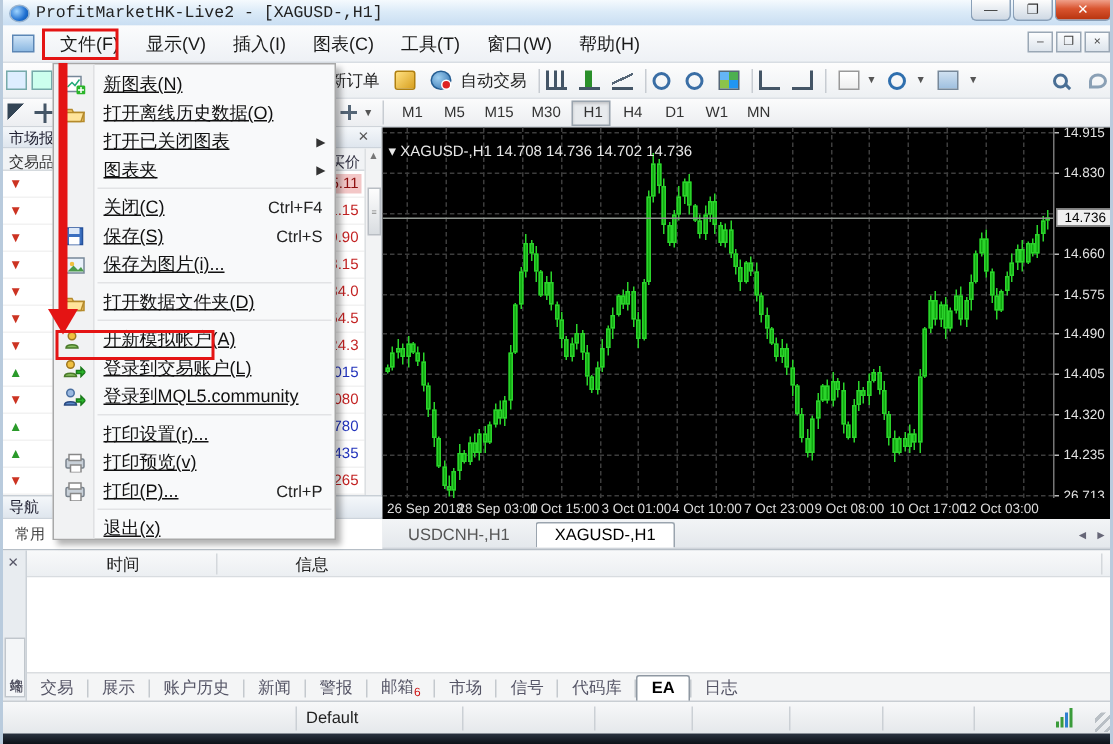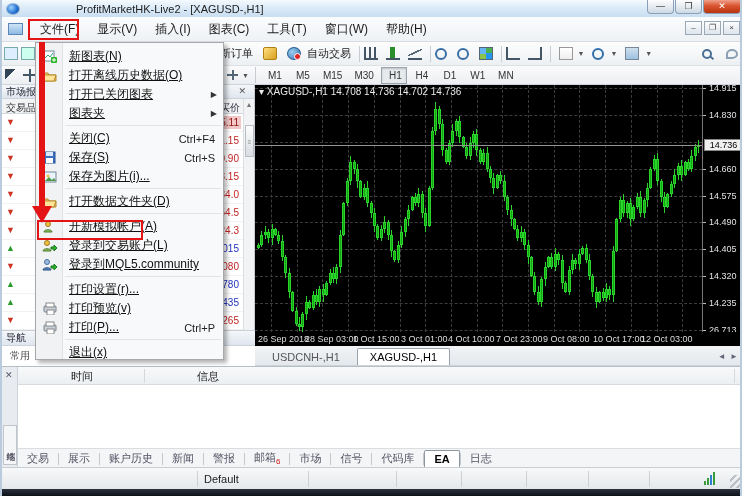--- a/index.html
+++ b/index.html
@@ -4,21 +4,21 @@
 <style>
   html,body{margin:0;padding:0;background:#444;}
   *{box-sizing:border-box;font-family:"Liberation Sans","DejaVu Sans",sans-serif;}
   #win{position:relative;width:742px;height:496px;background:#eef2f6;overflow:hidden;
        border-left:2px solid #b9cbdd;border-right:2px solid #b9cbdd;}
   
   #titlebar{position:absolute;left:0;top:0;width:742px;height:17px;
     background:linear-gradient(#f5fafe,#dcebf8 45%,#c9def2);display:flex;align-items:center;font-size:11px;color:#222;}
   #applogo{width:14px;height:12px;margin:1px 4px 0 4px;border-radius:50%;
     background:radial-gradient(circle at 35% 35%,#9fd4ff,#1f6fd0 60%,#0c4e9e);border:1px solid #9ab4cf;}
-  #title-text{margin-left:52px;white-space:nowrap;}
+  #title-text{white-space:nowrap;font-family:Liberation Mono, monospace;}
   .wbtns{position:absolute;right:3px;top:0;display:flex;}
   .wbtn{width:27px;height:14px;margin-left:1px;border:1px solid #8aa0b8;border-top:none;border-radius:0 0 4px 4px;
     background:linear-gradient(#fdfdfd,#cfd9e4);display:flex;align-items:center;justify-content:center;
     font-size:9px;color:#333;line-height:1;}
   .wbtn.close{width:38px;background:linear-gradient(#f0a08a,#d9542f 45%,#b8340f);color:#fff;font-weight:bold;}
   
   #menubar{position:absolute;left:0;top:17px;width:742px;height:25px;background:linear-gradient(#fbfcfd,#eef1f5);
     border-bottom:1px solid #d8dde3;display:flex;align-items:center;font-size:12px;color:#1a1a1a;}
   #childicon{width:15px;height:12px;margin:0 8px 0 6px;border:1px solid #5b86b5;background:linear-gradient(#cfe4f7,#8db9e2);}
   .menu-item{padding:3px 9px;white-space:nowrap;}
@@ -63,21 +63,21 @@
   #plotwrap{position:absolute;left:0;top:0;width:447px;height:247px;background:#000;overflow:hidden;}
   #paxis{position:absolute;left:447px;top:0;width:42px;height:247px;background:#000;border-left:1px solid #777;}
   .ptick{position:absolute;left:6px;font-size:9px;color:#e2e2e2;font-family:"Liberation Sans",sans-serif;}
   .ptickmark{position:absolute;left:0;width:3px;height:1px;background:#bbb;}
   #bidlabel{position:absolute;left:1px;width:39px;font-size:9px;background:#f0f0f0;color:#000;text-align:center;border:1px solid #888;}
   #taxis{position:absolute;left:0;top:247px;width:489px;height:14px;background:#000;}
   .ttick{position:absolute;top:2px;font-size:9px;color:#dcdcdc;white-space:nowrap;}
   .vgrid{position:absolute;top:0;bottom:0;width:0;border-left:1px dashed #3d3d3d;}
   .hgrid{position:absolute;left:0;right:0;height:0;border-top:1px dashed #3d3d3d;}
   #bidline{position:absolute;left:0;right:0;height:1px;background:#8f958f;}
-  #ohlc{position:absolute;left:4px;top:1px;font-size:10px;color:#e8e8e8;white-space:nowrap;}
+  #ohlc{position:absolute;left:4px;top:11px;font-size:10px;color:#e8e8e8;white-space:nowrap;}
   .candle-wick{position:absolute;width:1px;background:#2bd42b;}
   .candle-body{position:absolute;background:#11a711;border:1px solid #2bd42b;}
   #chart-tabs{position:absolute;left:0;top:261px;width:489px;height:20px;background:linear-gradient(#f2f4f6,#e4e8ec);
     border-bottom:1px solid #cfd4da;display:flex;align-items:flex-end;font-size:11px;color:#555;}
   .ctab{padding:2px 12px;margin-left:4px;border:1px solid transparent;border-bottom:none;white-space:nowrap;}
   .ctab.active{background:#fff;border-color:#9aa4ae;color:#000;border-radius:2px 2px 0 0;}
   #ctab-arrows{position:absolute;right:6px;bottom:4px;font-size:8px;color:#667;}
   
   #terminal{position:absolute;left:0;top:366px;width:742px;height:101px;background:#fff;border-top:1px solid #b6bec6;}
   #term-side{position:absolute;left:0;top:0;width:16px;height:101px;background:#e8ecf0;border-right:1px solid #ccd2d8;}

